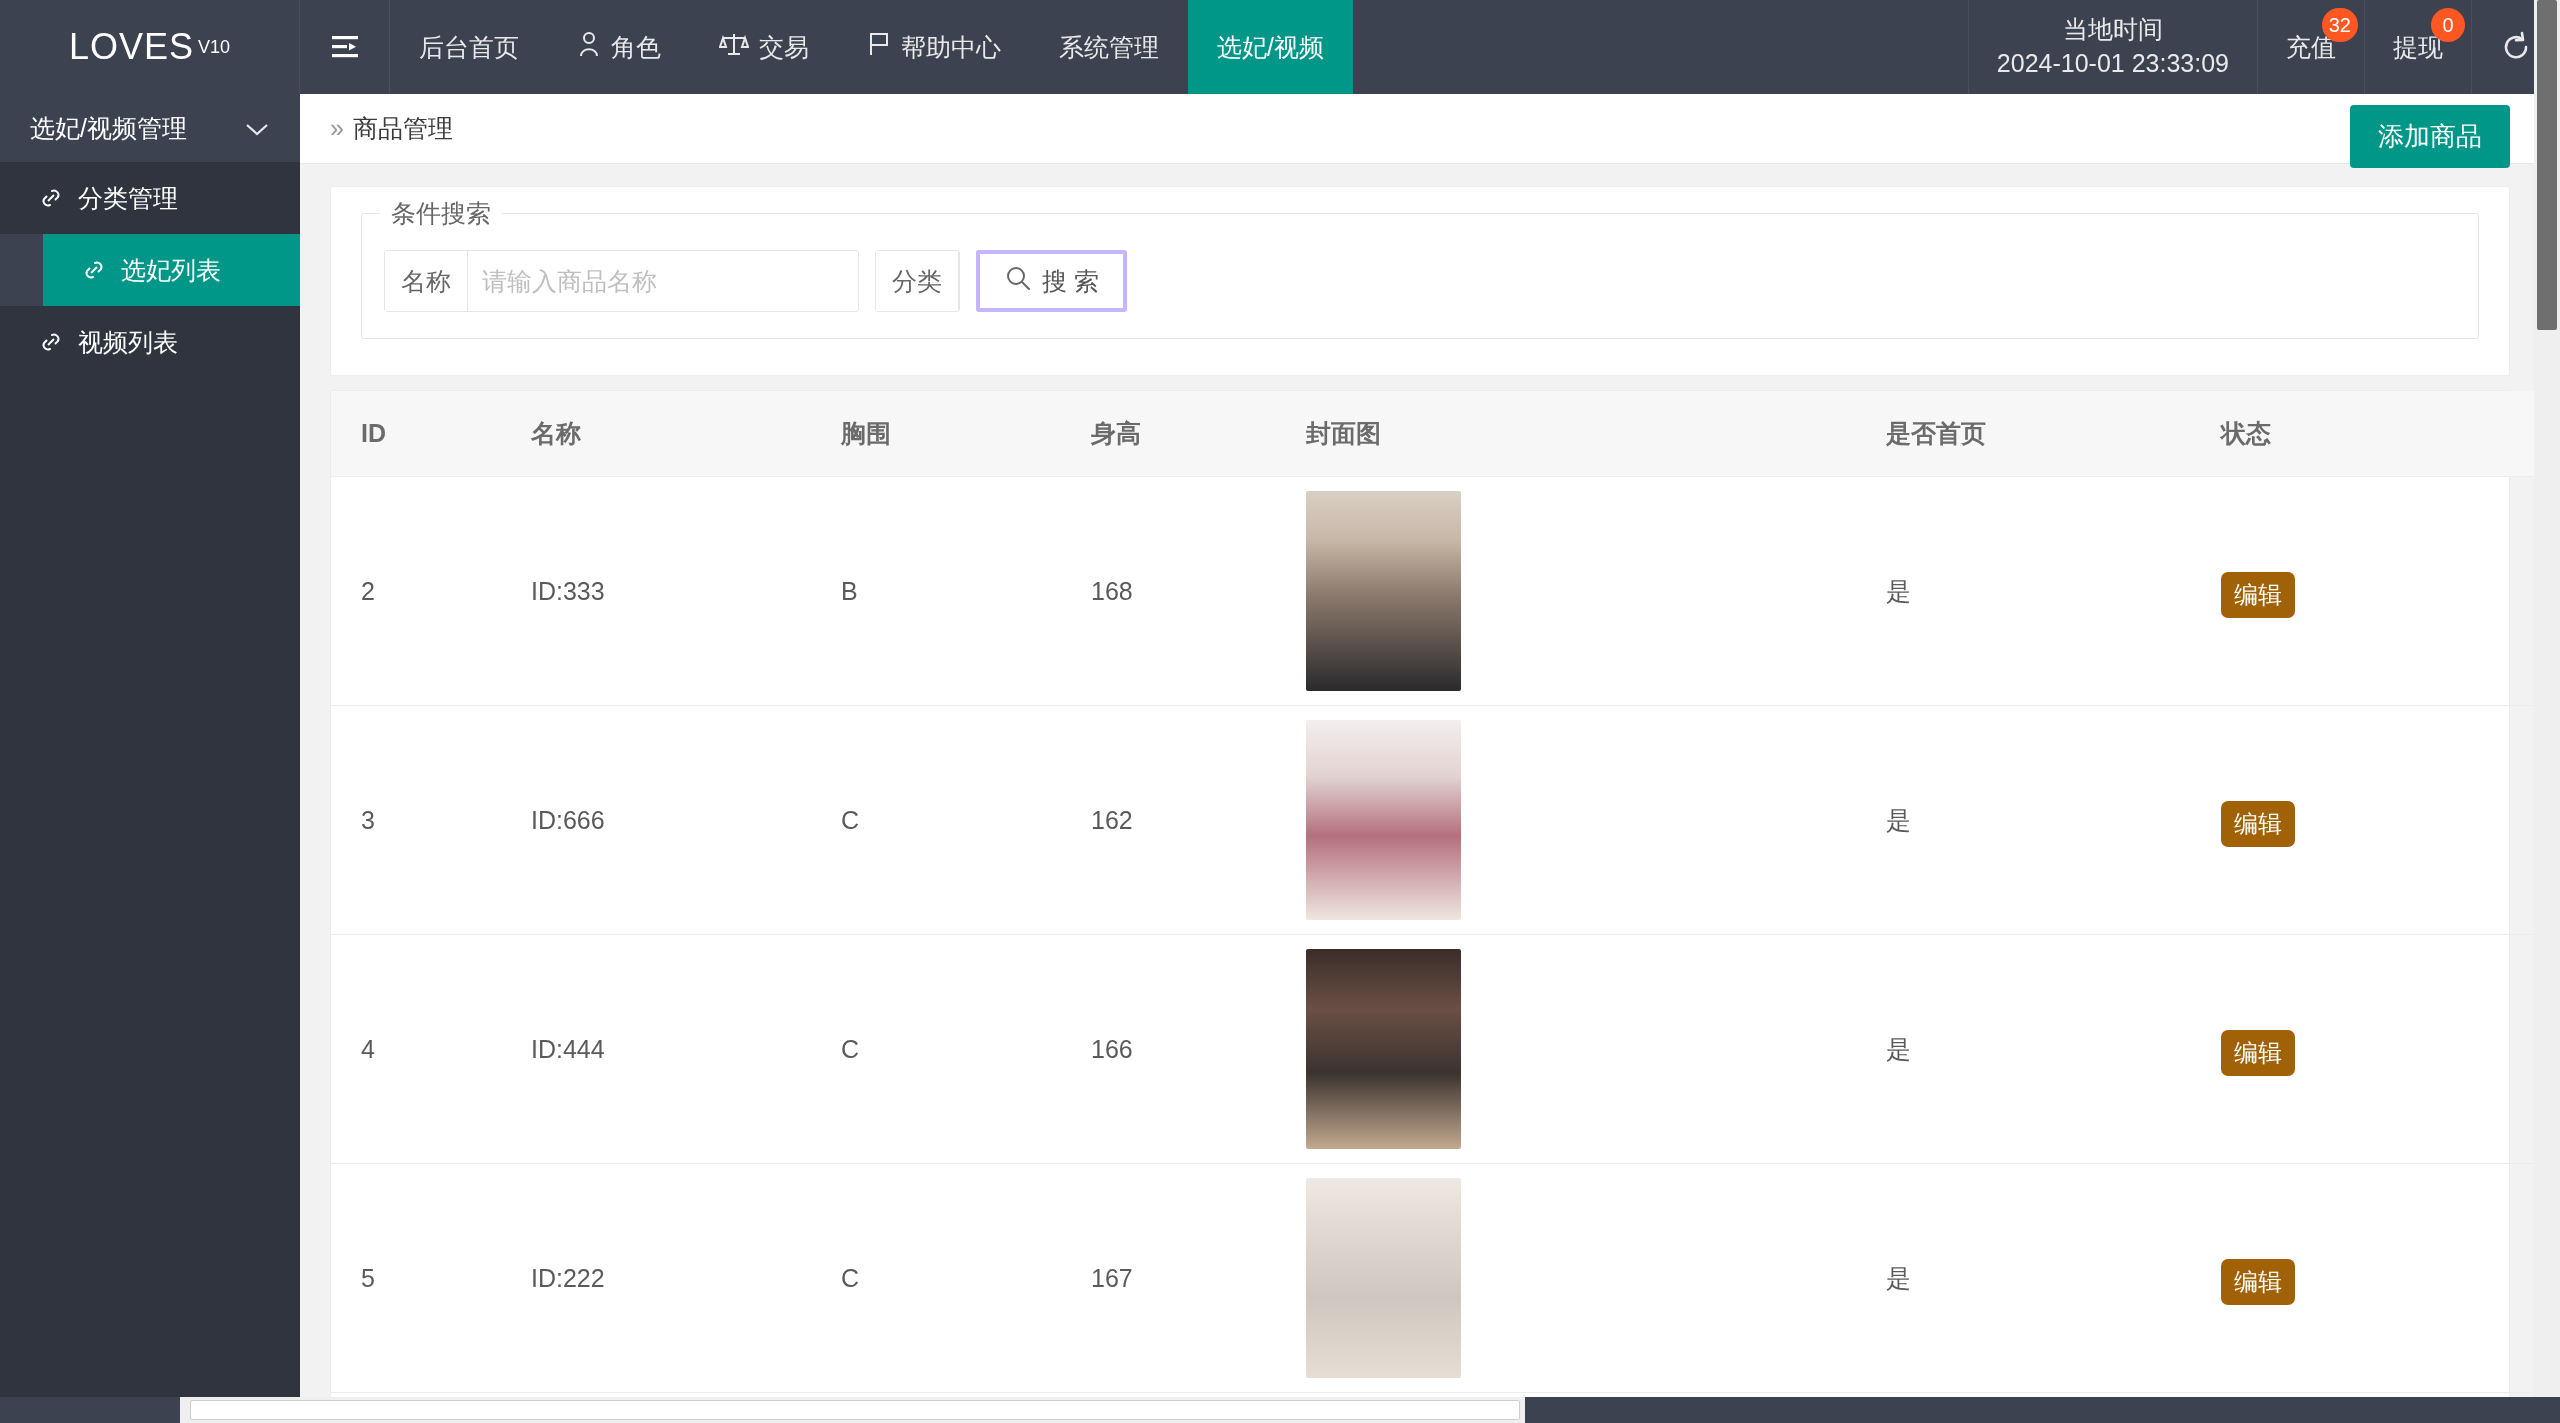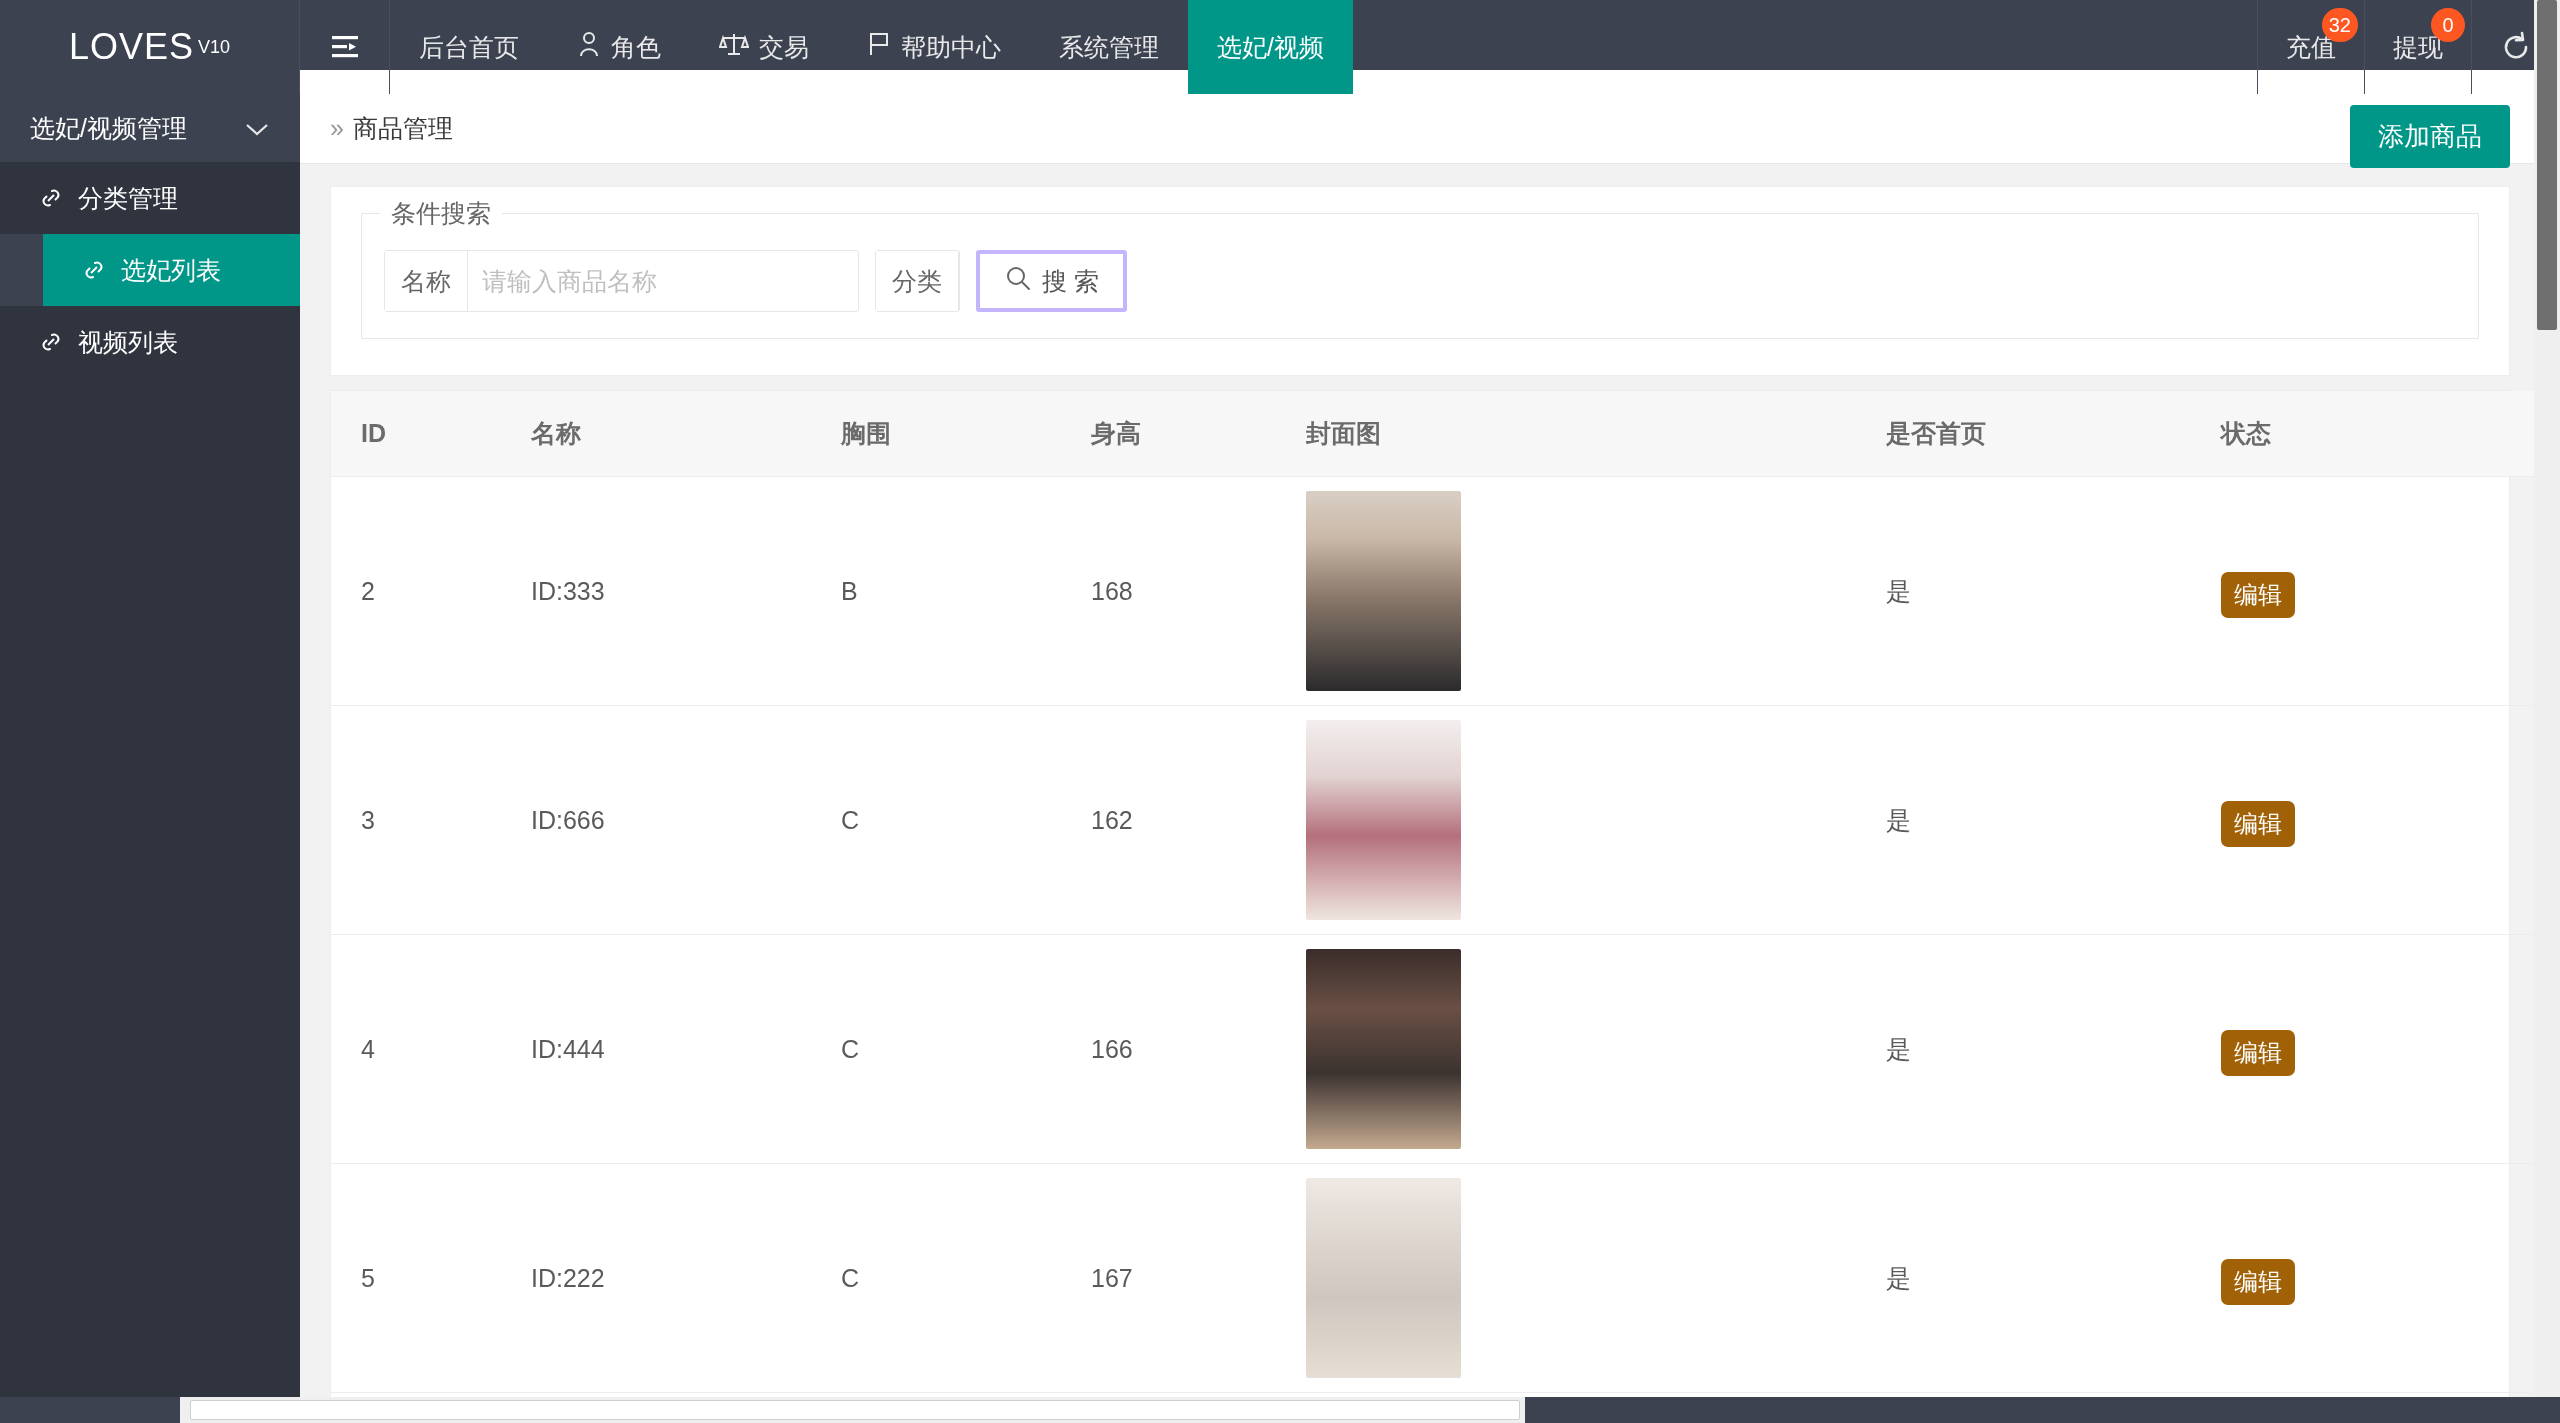--- a/index.html
+++ b/index.html
@@ -11,21 +11,21 @@
   }
   .app {
     position: relative;
     width: 2560px; height: 1423px;
     background: #ffffff;
   }
 
   
   .header {
     position: absolute; top: 0; left: 0;
-    width: 2560px; height: 70px;
+    width: 2560px; height: 94px;
     background: #3c4250;
     display: flex; align-items: stretch;
     z-index: 30;
   }
   .logo-box {
     width: 300px; height: 94px;
     display: flex; align-items: center; justify-content: center;
     background: #3c4250;
     border-right: 1px solid #4a4f5d;
   }
@@ -284,20 +284,24 @@
         <span>系统管理</span>
       </div>
       <div class="nav-item active">
         <span>选妃/视频</span>
       </div>
     </div>
 
     <div class="header-spacer"></div>
 
     <div class="header-right">
+      <div class="hr-cell">
+        <span class="local-time-label">当地时间</span>
+        <span class="local-time-value">2024-10-01 23:33:09</span>
+      </div>
       <div class="hr-cell">
         <span>充值</span>
         <span class="badge">32</span>
       </div>
       <div class="hr-cell">
         <span>提现</span>
         <span class="badge">0</span>
       </div>
       <div class="hr-cell">
         <svg width="32" height="32" viewBox="0 0 32 32">

